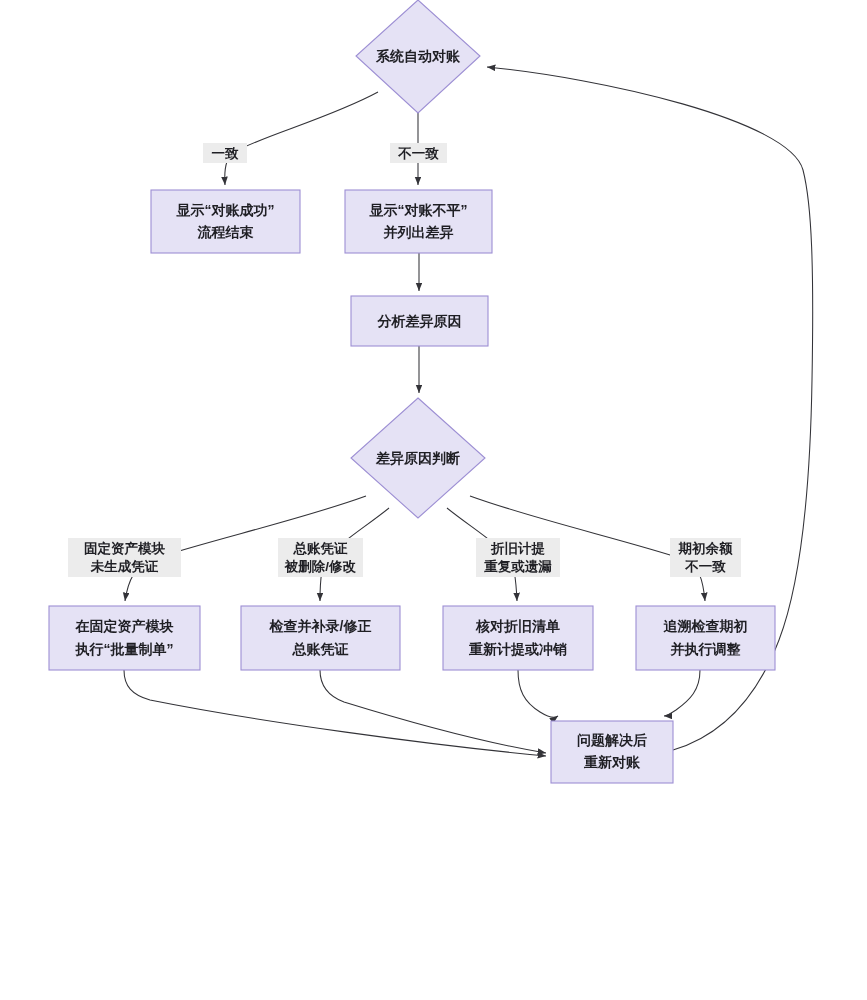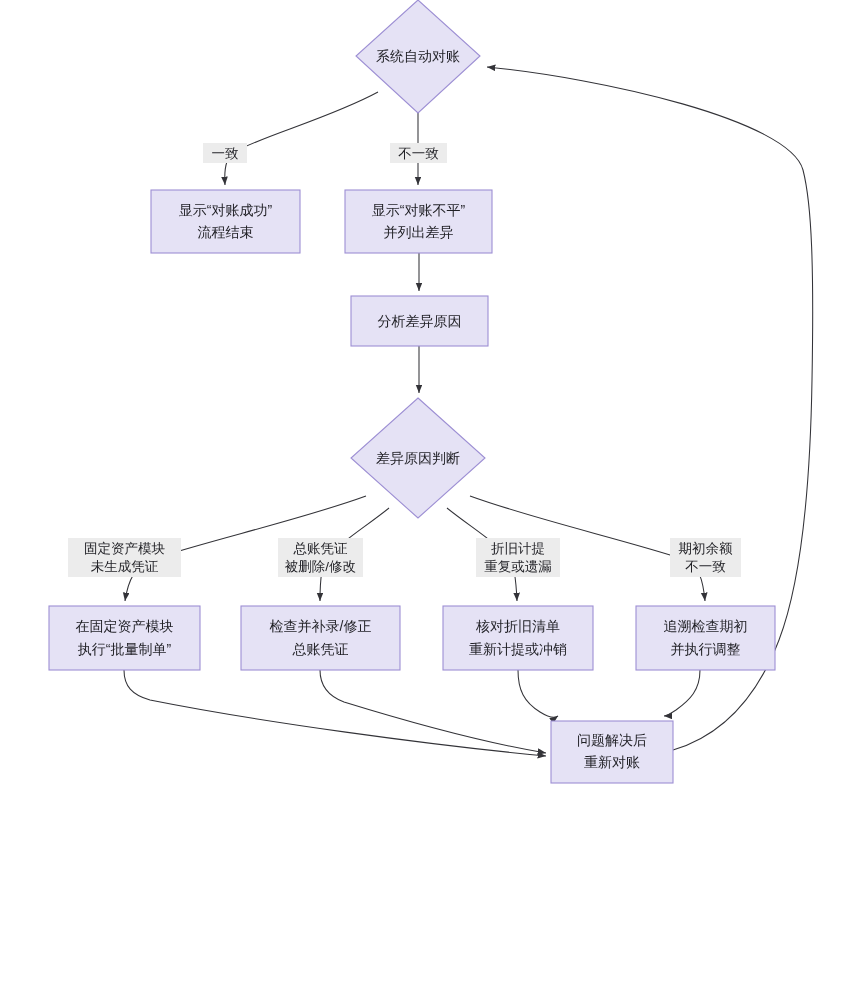--- a/index.html
+++ b/index.html
@@ -10,20 +10,21 @@
   body {
     width: 867px;
     height: 1000px;
     font-family: "Liberation Sans", "DejaVu Sans", sans-serif;
     overflow: hidden;
   }
   #flowchart-root {
     position: relative;
     width: 867px;
     height: 1000px;
+    font-weight: bold;
   }
   svg#flow-svg {
     display: block;
     width: 867px;
     height: 1000px;
   }
   .node-shape {
     fill: #e5e2f5;
     stroke: #9d8fd4;
     stroke-width: 1.1px;

